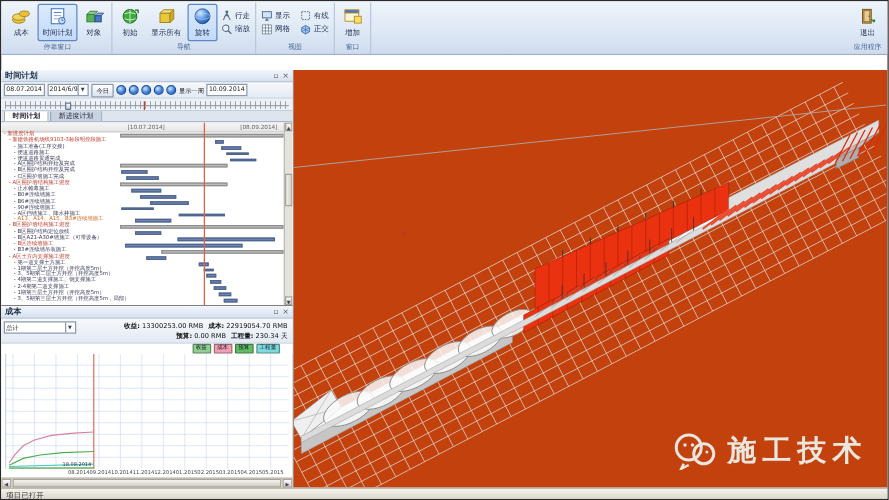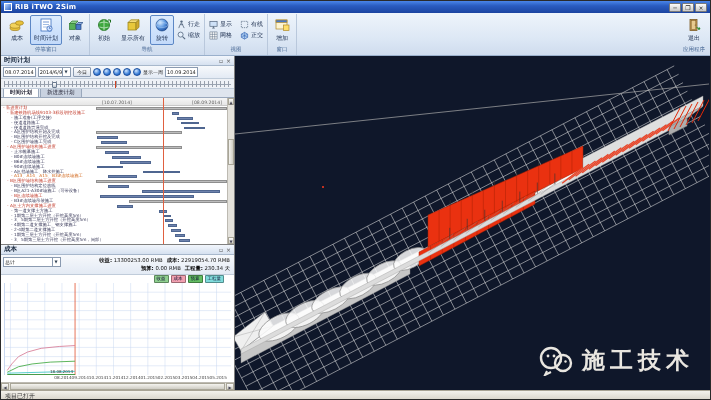--- a/index.html
+++ b/index.html
@@ -20,21 +20,21 @@
   .bigbtn.active{background:linear-gradient(180deg,#dcebfd,#c3dafa);border-color:#5c87c5}
   .bigbtn .blabel{font-size:6px;color:#1e3050;white-space:nowrap;margin-top:1px}
   .smallcol{display:flex;flex-direction:column;justify-content:center;gap:2px}
   .smallbtn{display:flex;align-items:center;gap:2px;font-size:6px;color:#1e3050;padding:0 2px;white-space:nowrap}
   .spacer{flex:1;border-right:none}
   .icon16{width:16px;height:16px;display:block}
   .icon10{width:9px;height:9px;display:block}
   
   .main{position:absolute;top:55px;left:0;right:0;bottom:9px;display:flex}
   .leftcol{width:234px;display:flex;flex-direction:column;border-right:1px solid #808080;background:#f0f0f0}
-  .viewport{flex:1;position:relative;background:#0f172a;overflow:hidden}
+  .viewport{flex:1;position:relative;background:#c2410c;overflow:hidden}
   .statusbar{position:absolute;left:0;right:0;bottom:0;height:9px;background:linear-gradient(180deg,#f4f2ec,#dcd8ce);border-top:1px solid #a9a495;font-size:6px;color:#333;padding:1px 4px}
   
   .panel{display:flex;flex-direction:column;background:#fff}
   .panel-head{height:10px;background:linear-gradient(180deg,#f2f6fc,#d6e1f0);border-bottom:1px solid #a8b8cc;display:flex;align-items:center;padding:0 3px;flex:none}
   .panel-title{font-size:6.5px;font-weight:bold;color:#1a2a40;flex:1}
   .panel-ico{font-size:6px;color:#555;margin-left:3px}
   .sched{height:192px;border-bottom:1px solid #808080}
   .costp{flex:1}
   
   .stoolbar{height:13px;display:flex;align-items:center;gap:2px;padding:0 2px;background:linear-gradient(180deg,#f7f9fc,#e3eaf4);border-bottom:1px solid #c0ccda;flex:none}
@@ -88,29 +88,20 @@
   .hscroll .thumb{position:absolute;left:9px;right:9px;top:0;bottom:0;background:linear-gradient(180deg,#f4f3ef,#cfcdc4);border:1px solid #a9a698}
   
   .watermark{position:absolute;right:16px;bottom:14px;display:flex;align-items:center;gap:6px;pointer-events:none}
   .watermark .wm-text{font-size:23px;font-weight:bold;color:#e9e6e0;letter-spacing:5px;white-space:nowrap}
 </style>
 </head>
 <body>
 
 <div class="window">
 
-  <div class="titlebar">
-    <span class="appicon"></span>
-    <span class="apptitle">RIB iTWO 2Sim</span>
-    <span class="winbtns">
-      <span class="winbtn">─</span>
-      <span class="winbtn">❐</span>
-      <span class="winbtn">×</span>
-    </span>
-  </div>
 
   <div class="ribbon">
     <div class="rgroup">
       <div class="rgroup-body">
         <div class="bigbtn">
           <svg class="icon16" viewBox="0 0 16 16">
               <ellipse cx="6" cy="11" rx="5" ry="2.6" fill="#e8c23a" stroke="#a08020" stroke-width=".7"></ellipse>
               <ellipse cx="6" cy="8.6" rx="5" ry="2.6" fill="#f2d35c" stroke="#a08020" stroke-width=".7"></ellipse>
               <ellipse cx="10.5" cy="6" rx="4" ry="2.2" fill="#e8c23a" stroke="#a08020" stroke-width=".7"></ellipse>
             </svg>

